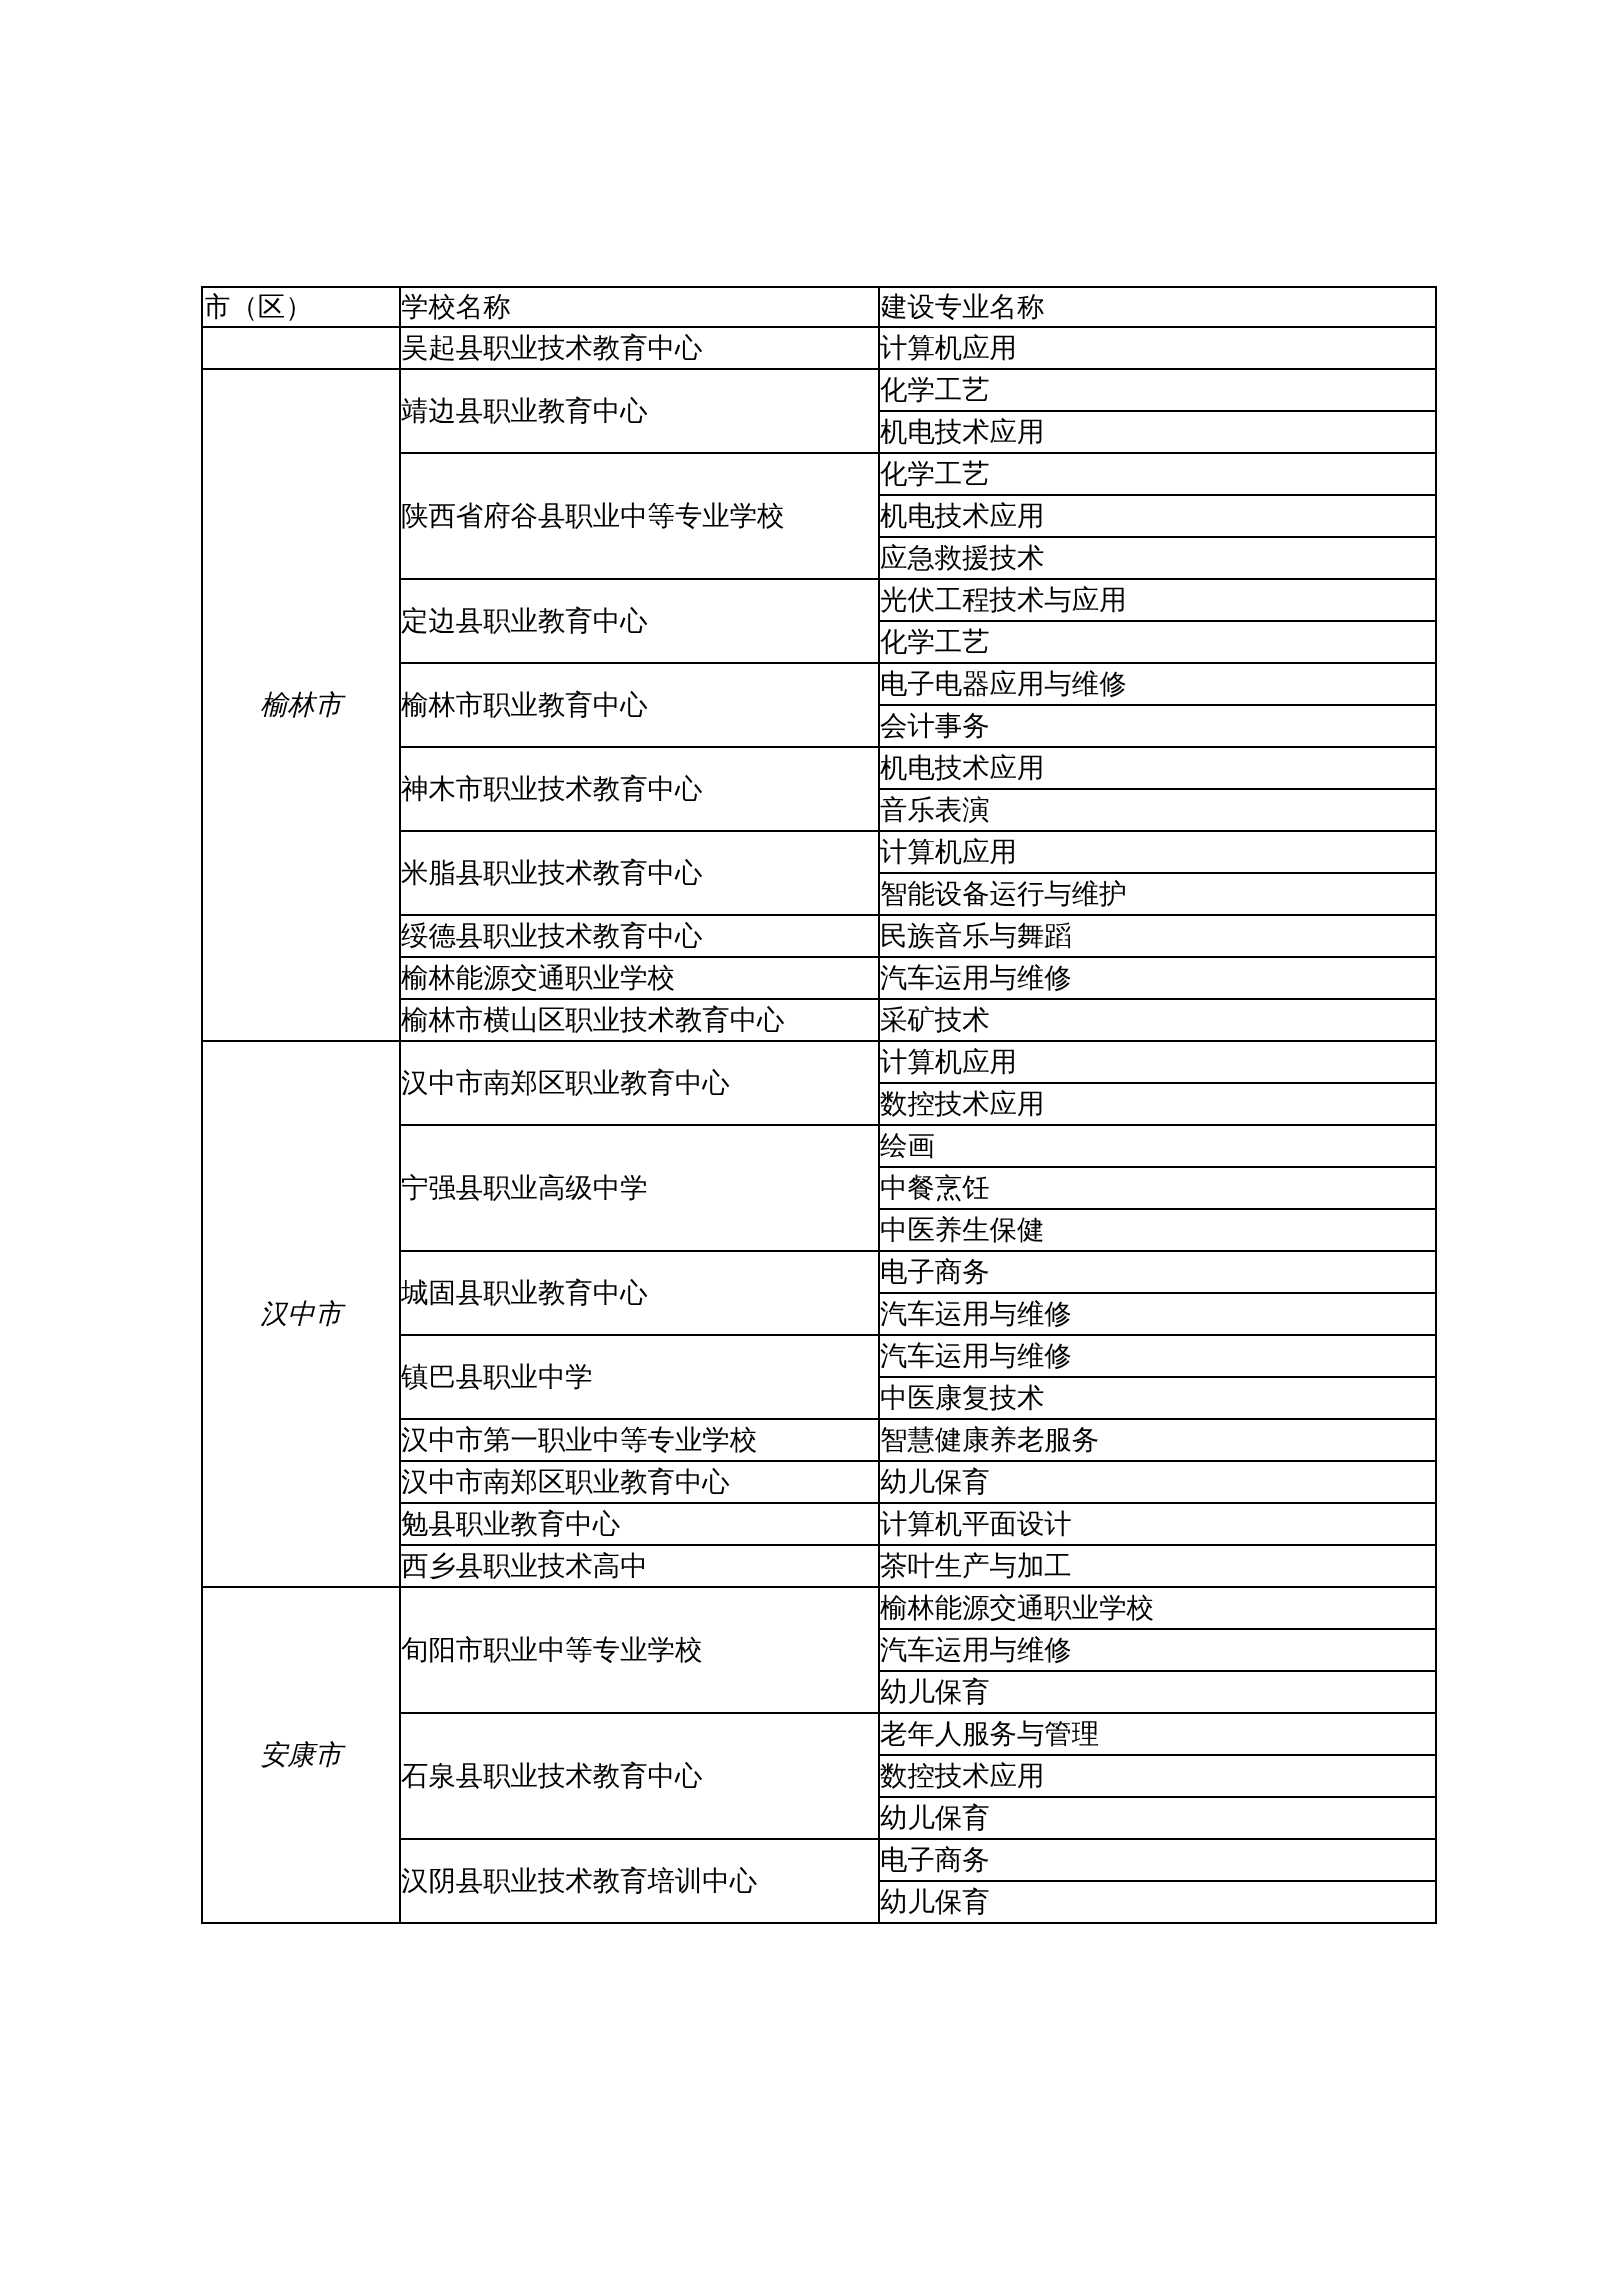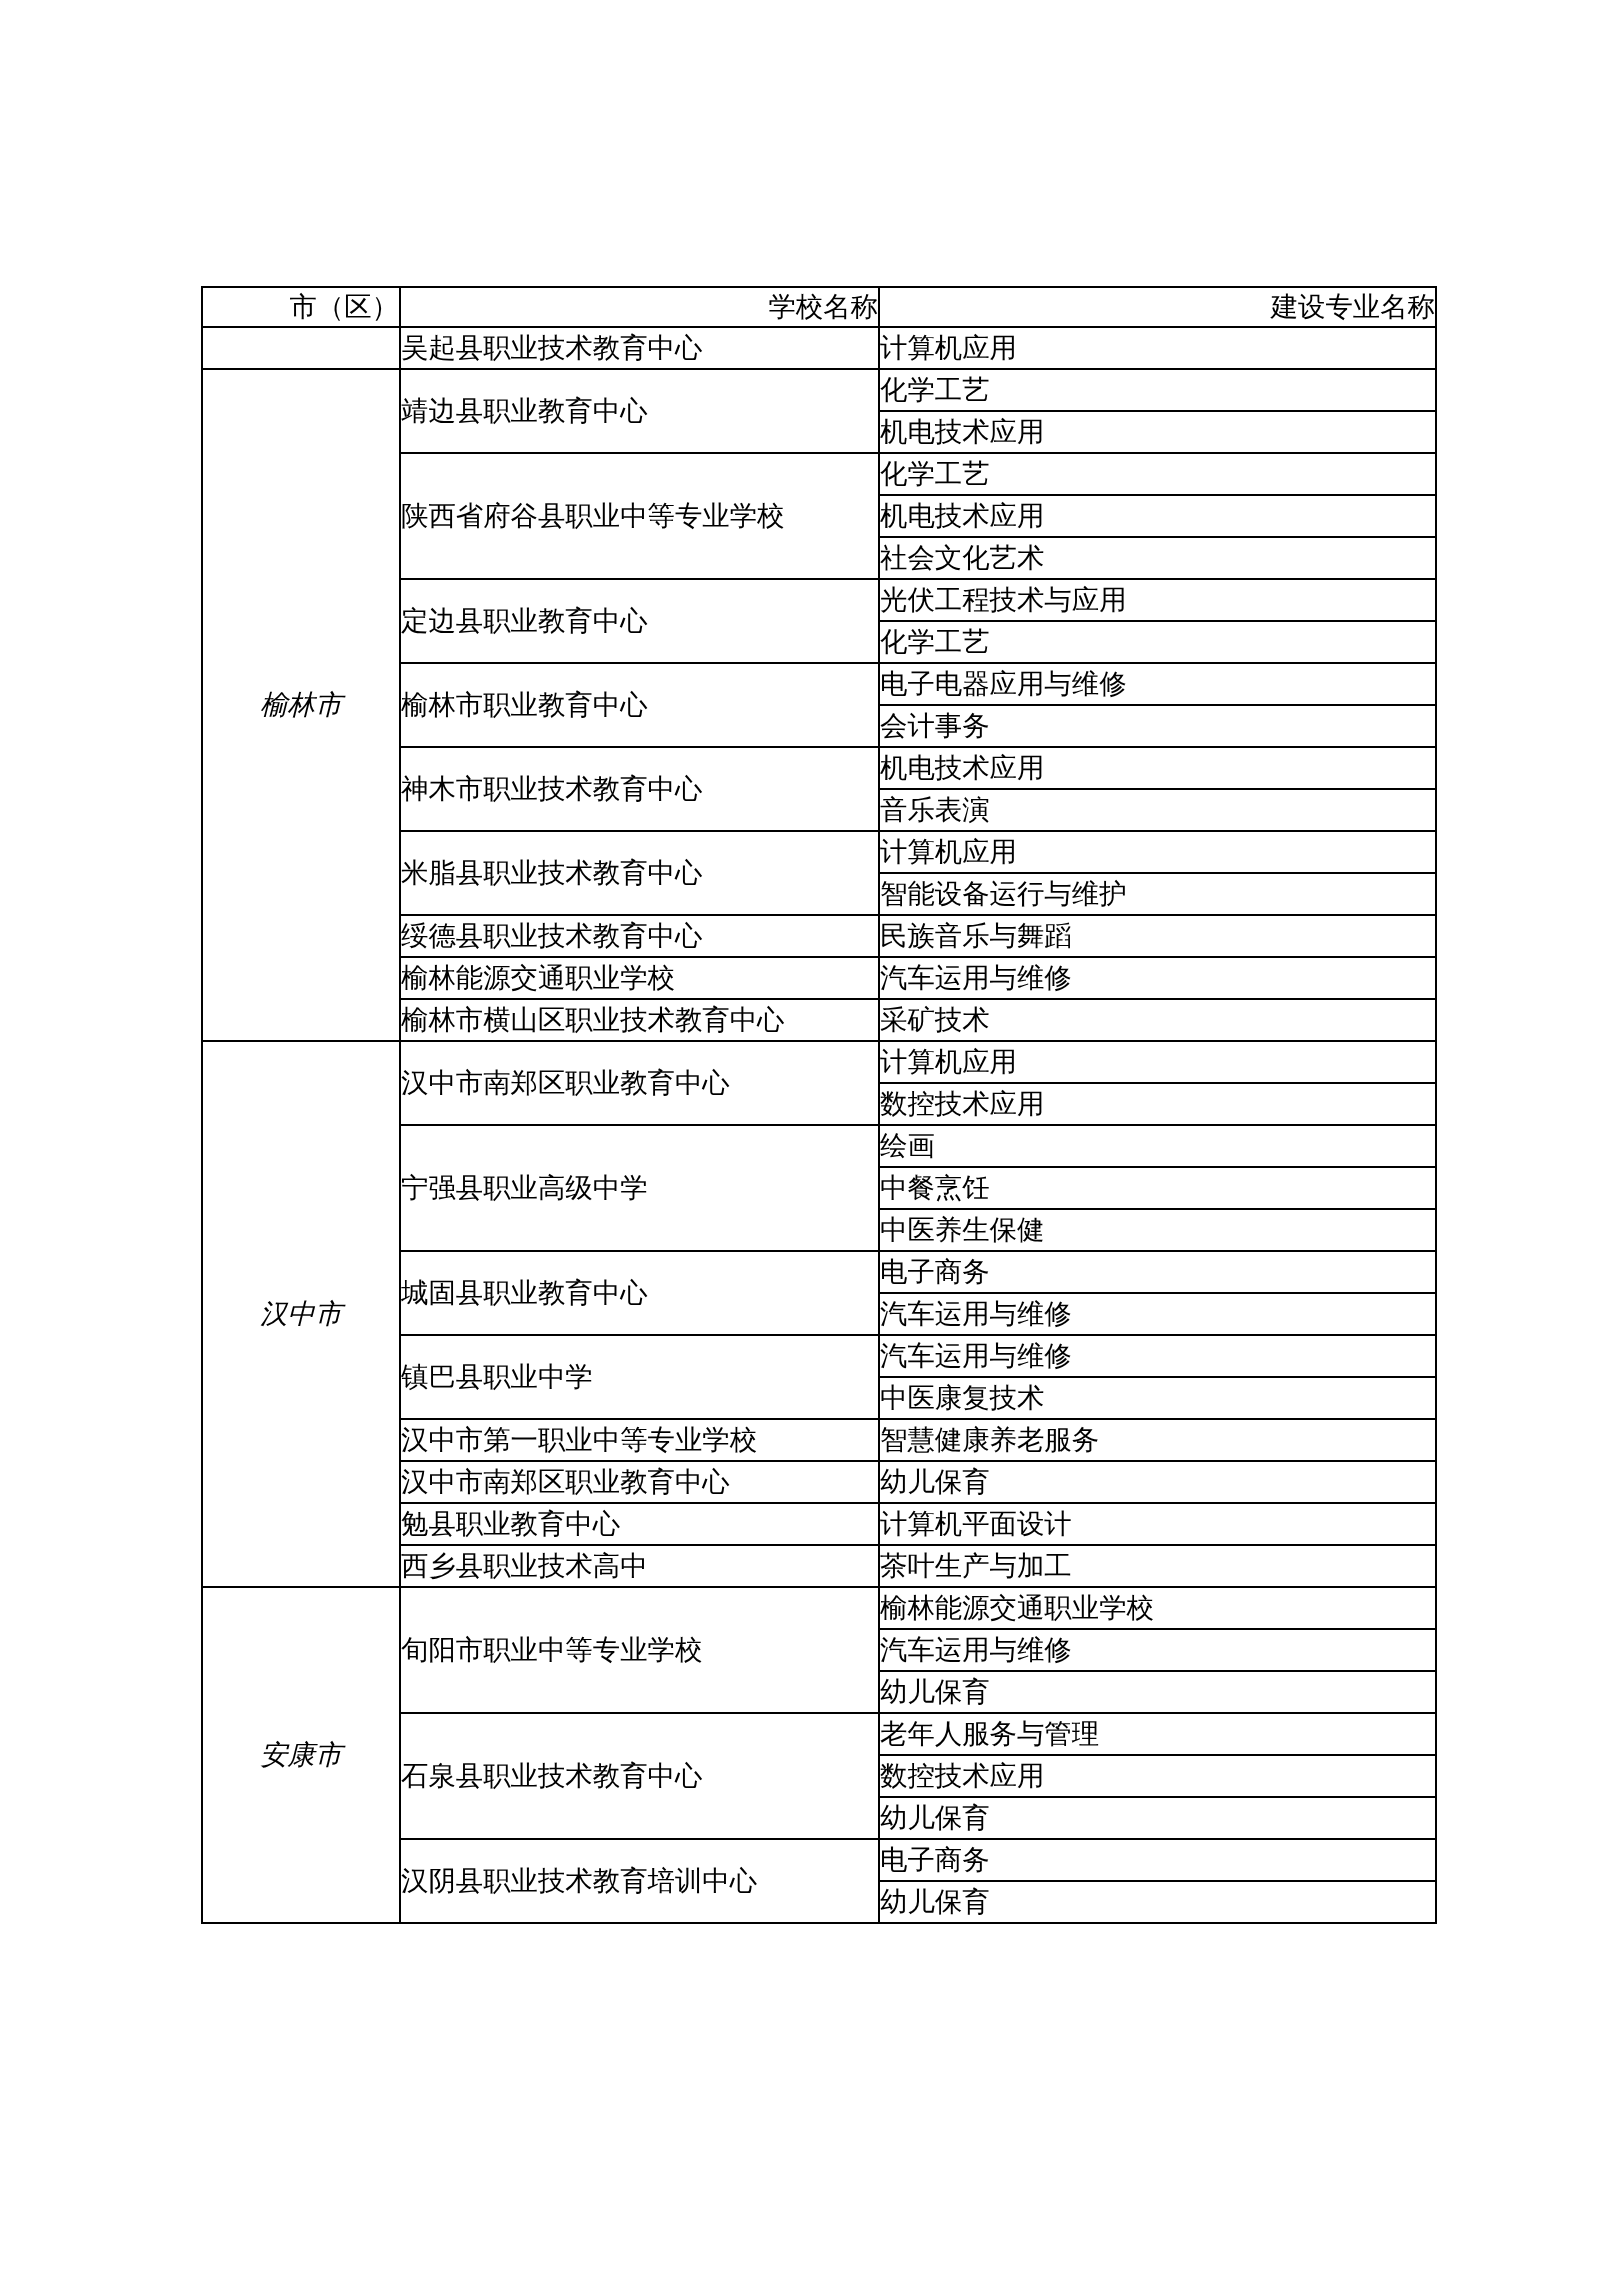--- a/index.html
+++ b/index.html
@@ -40,22 +40,23 @@
     font-size: 27.4px;
     font-weight: normal;
     line-height: 1.1;
     padding: 0;
     height: 40px;
     vertical-align: middle;
     overflow: hidden;
     white-space: nowrap;
   }
   table.main-table th {
-    text-align: right;
+    text-align: left;
     height: 38px;
+    border-radius: 18px;
   }
   td.city-cell {
     text-align: center;
     font-style: italic;
   }
   td.school-cell,
   td.major-cell {
     text-align: left;
     padding-left: 12.7px;
   }
@@ -92,21 +93,21 @@
           <td class="major-cell">机电技术应用</td>
         </tr>
         <tr>
           <td class="school-cell" rowspan="3">陕西省府谷县职业中等专业学校</td>
           <td class="major-cell">化学工艺</td>
         </tr>
         <tr>
           <td class="major-cell">机电技术应用</td>
         </tr>
         <tr>
-          <td class="major-cell">社会文化艺术</td>
+          <td class="major-cell">应急救援技术</td>
         </tr>
         <tr>
           <td class="school-cell" rowspan="2">定边县职业教育中心</td>
           <td class="major-cell">光伏工程技术与应用</td>
         </tr>
         <tr>
           <td class="major-cell">化学工艺</td>
         </tr>
         <tr>
           <td class="school-cell" rowspan="2">榆林市职业教育中心</td>

